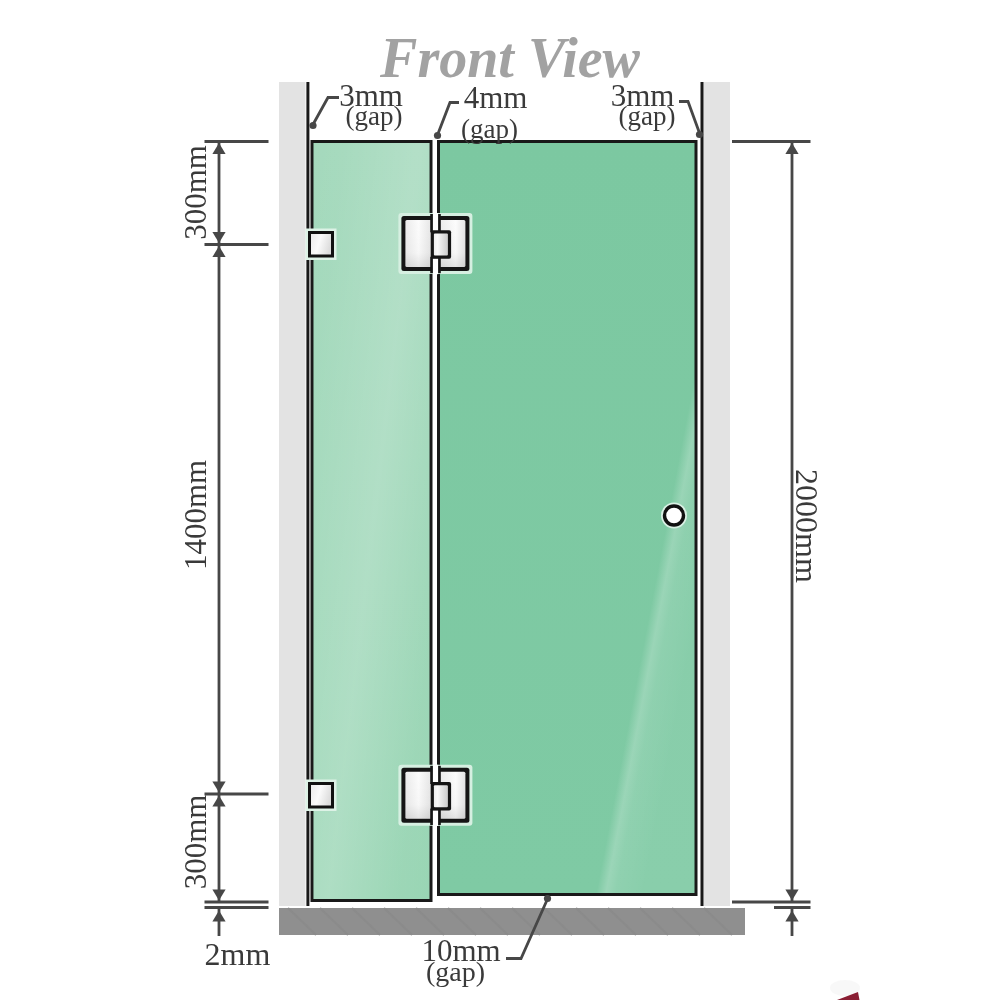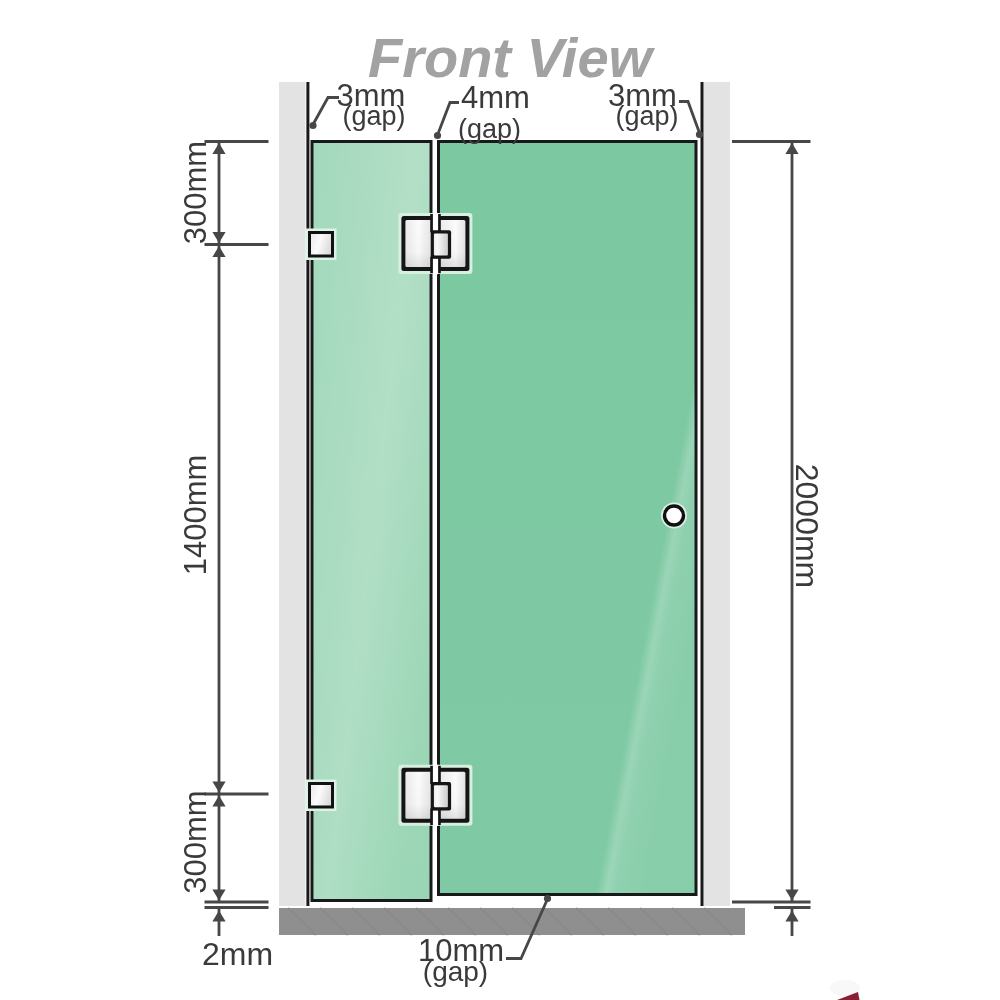--- a/index.html
+++ b/index.html
@@ -1,17 +1,17 @@
 <!DOCTYPE html>
 <html><head>
 <meta charset="utf-8">
 <style>
   html,body{margin:0;padding:0;background:#ffffff;}
   #canvas{position:relative;width:944px;height:1000px;background:#ffffff;overflow:hidden;
-          font-family:Liberation Sans, sans-serif;}
+          font-family:Liberation Serif, serif;}
   svg{position:absolute;left:0;top:0;}
 </style>
 </head>
 <body>
 <div id="canvas">
 <svg width="1000" height="1000" viewBox="0 0 1000 1000">
   <defs>
     <linearGradient id="gL" x1="0" y1="0" x2="0" y2="1">
       <stop offset="0" stop-color="#9dd6b7"></stop>
       <stop offset="1" stop-color="#96d4b2"></stop>

